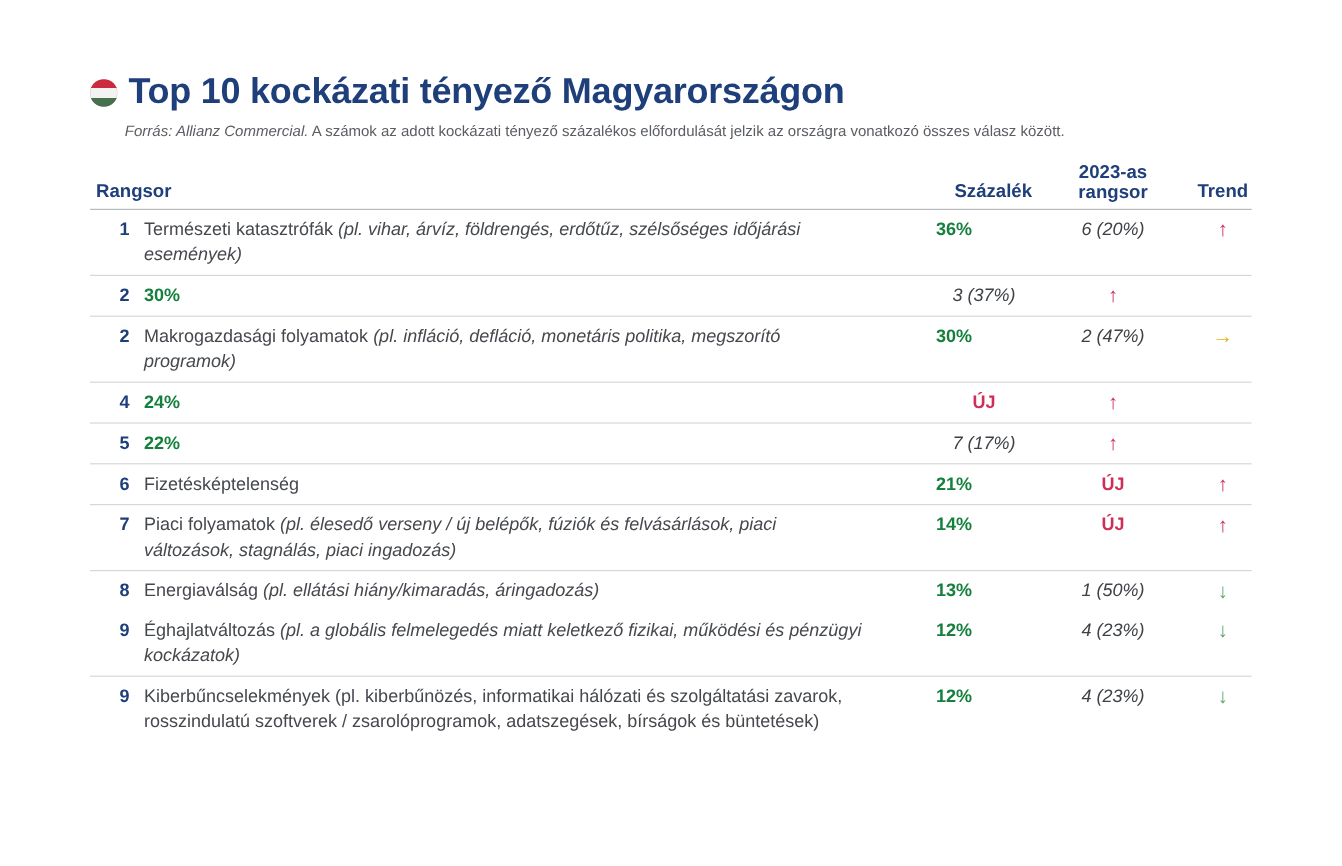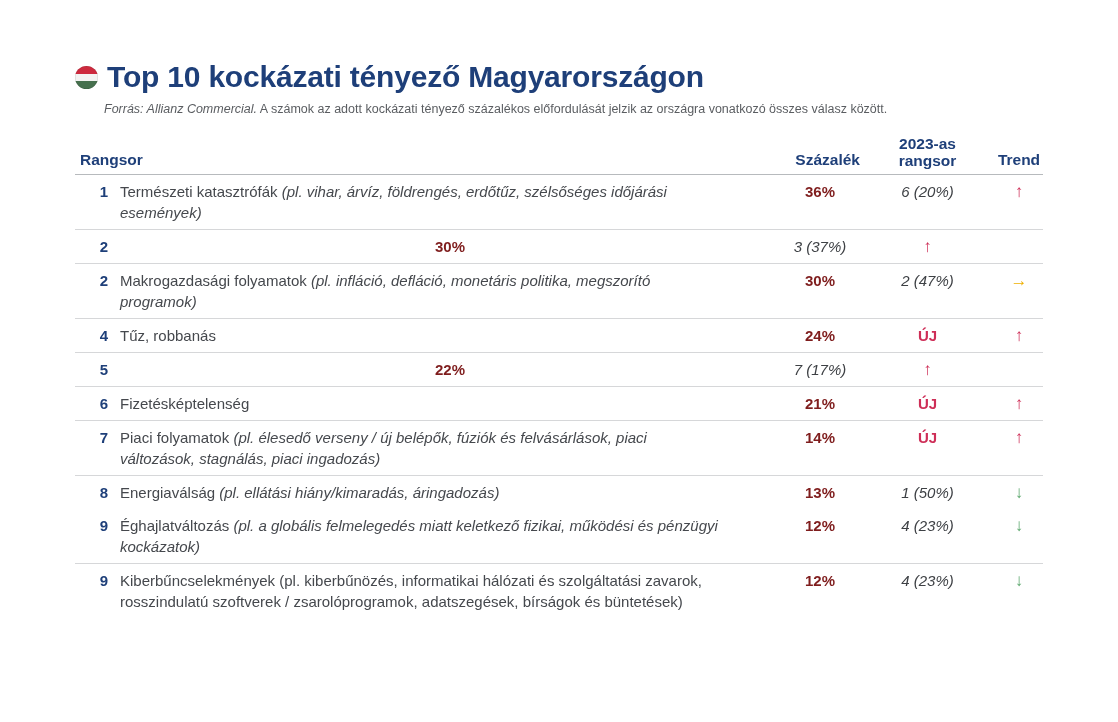--- a/index.html
+++ b/index.html
@@ -50,21 +50,21 @@
 
   .row {
     padding:6px 0;
     border-bottom:1px solid #d6d7d9;
     font-size:15px; line-height:21px;
   }
   .row.no-sep { border-bottom:none; }
   .cell-rank { text-align:right; padding-right:12px; font-weight:bold; color:var(--navy); }
   .cell-risk { max-width:600px; color:#45484d; }
   .cell-risk .it { font-style:italic; }
-  .cell-pct { text-align:center; font-weight:bold; color:#7f1d1d; }
+  .cell-pct { text-align:left; font-weight:bold; color:#15803d; }
   .cell-prev { text-align:center; }
   .cell-prev.prev-val { font-style:italic; color:#3e4145; }
   .cell-prev.new { font-weight:bold; color:var(--crimson); }
   .cell-trend { text-align:center; font-weight:bold; font-size:17px; }
   .t-up { color:var(--crimson); }
   .t-right { color:var(--gold); }
   .t-down { color:var(--green); }
 </style>
 </head>
 <body>
@@ -110,21 +110,20 @@
   <div class="grid-row row">
     <div class="cell-rank">2</div>
     <div class="cell-risk"><span>Makrogazdasági folyamatok </span><span class="it">(pl. infláció, defláció, monetáris politika, megszorító programok)</span></div>
     <div class="cell-pct">30%</div>
     <div class="cell-prev prev-val">2 (47%)</div>
     <div class="cell-trend t-right">→</div>
   </div>
 
   <div class="grid-row row">
     <div class="cell-rank">4</div>
-    <div class="cell-risk"><span>Tűz, robbanás</span><span></span></div>
     <div class="cell-pct">24%</div>
     <div class="cell-prev new">ÚJ</div>
     <div class="cell-trend t-up">↑</div>
   </div>
 
   <div class="grid-row row">
     <div class="cell-rank">5</div>
     <div class="cell-pct">22%</div>
     <div class="cell-prev prev-val">7 (17%)</div>
     <div class="cell-trend t-up">↑</div>

